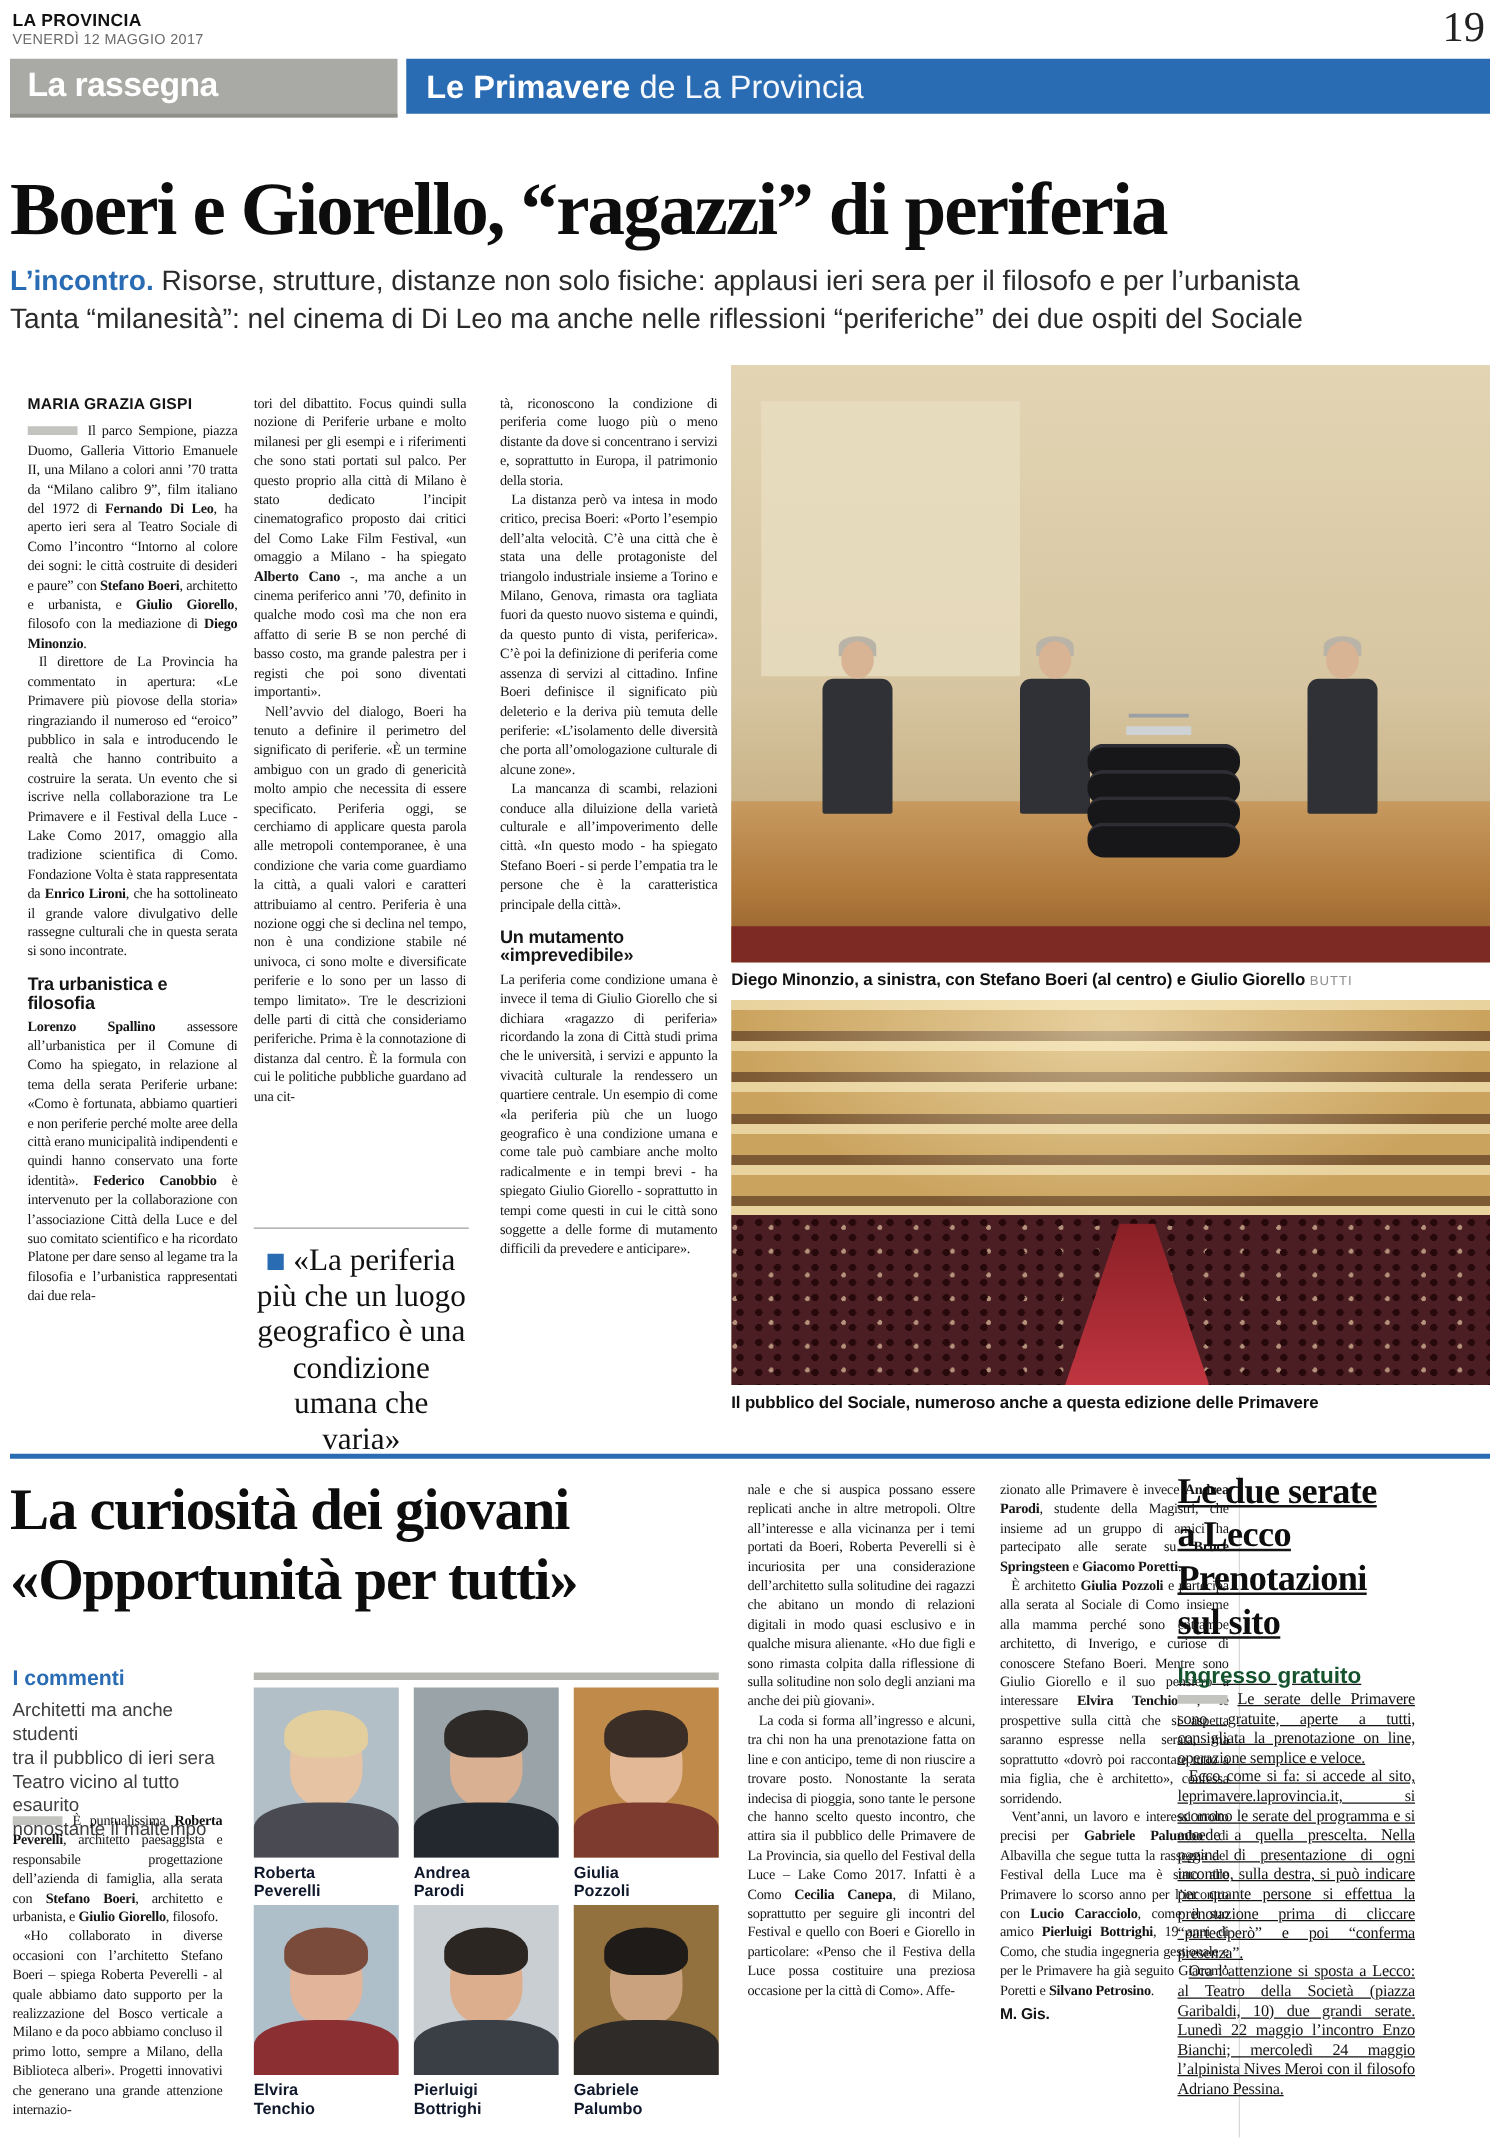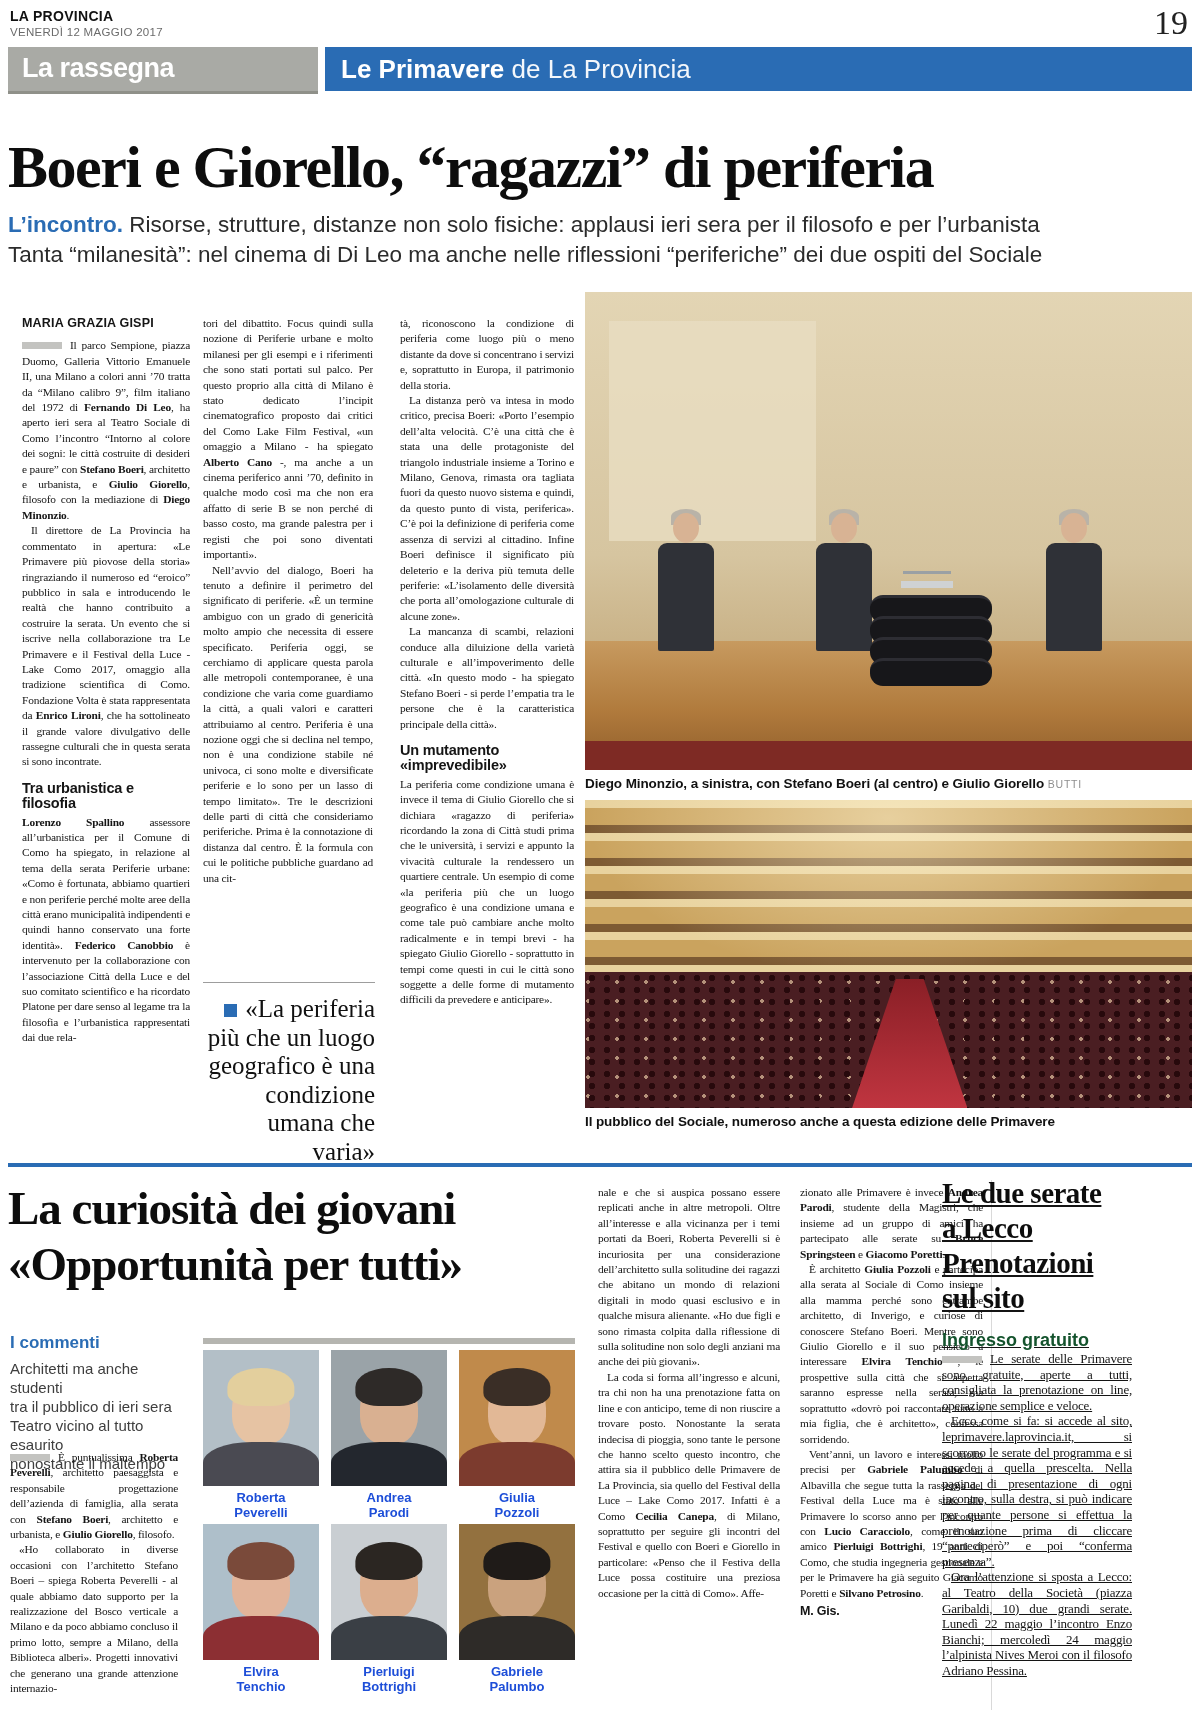--- a/index.html
+++ b/index.html
@@ -42,21 +42,21 @@
   .para{margin:0;text-indent:9px;}
   .para.ni{text-indent:0;}
   .dash{display:inline-block;width:40px;height:7px;background:#c3c3c0;margin-right:8px;}
   .subhead{font-family:"Liberation Sans",sans-serif;font-weight:bold;font-size:14.5px;
            margin:11px 0 3px 0;text-align:left;letter-spacing:-.2px;}
   .para b{font-weight:bold;}
   .sig{font-family:"Liberation Sans",sans-serif;font-weight:bold;font-size:12.5px;margin-top:3px;text-align:left;}
 
   
   .pullquote{position:absolute;left:203px;top:982px;width:172px;border-top:1px solid #9d9d9d;
-             padding-top:12px;font-size:25px;line-height:28.5px;color:#111;text-align:right;}
+             padding-top:12px;font-size:25px;line-height:28.5px;color:#111;text-align:center;}
   .pq-bullet{display:inline-block;width:13px;height:13px;background:#2a6cb4;margin-right:8px;}
 
   
   .photo{position:absolute;overflow:hidden;background:#d8c9a8;}
   #photo1{left:585px;top:292px;width:607px;height:478px;}
   .stage-wall{position:absolute;inset:0;background:linear-gradient(180deg,#e3d5b4 0%,#d6c5a0 55%,#c9b287 74%);}
   .stage-screen{position:absolute;left:4%;top:6%;width:34%;height:46%;background:#e9ddc2;opacity:.8;}
   .stage-floor{position:absolute;left:0;bottom:0;width:100%;height:27%;
                background:linear-gradient(180deg,#c79a5f 0%,#b07a3c 55%,#8e5c2a 100%);}
   .stage-carpet{position:absolute;left:0;bottom:0;width:100%;height:6%;background:#7e2a24;}
@@ -98,21 +98,21 @@
       grid-template-columns:116px 116px 116px;grid-template-rows:136px 30px 136px 34px;
       column-gap:12px;row-gap:4px;}
   .portrait{position:relative;overflow:hidden;background:var(--bg,#b9c2c8);}
   .ph-top{position:absolute;left:50%;bottom:-4%;width:100%;height:36%;transform:translateX(-50%);
           background:var(--top,#3a3f45);border-radius:42% 42% 0 0;}
   .ph-head{position:absolute;left:50%;top:20%;width:50%;height:50%;transform:translateX(-50%);
           background:var(--skin,#e0b898);border-radius:46% 46% 42% 42%;}
   .ph-hair{position:absolute;left:50%;top:13%;width:58%;height:28%;transform:translateX(-50%);
           background:var(--hair,#2e2a28);border-radius:50% 50% 34% 34%;}
   .person-name{font-family:"Liberation Sans",sans-serif;font-weight:bold;font-size:13px;
-          line-height:15px;color:#1d4ed8;text-align:center;}
+          line-height:15px;color:#0f172a;}
   .botcol{position:absolute;top:1185px;height:538px;overflow:hidden;text-align:justify;
           font-size:11.4px;line-height:15.4px;letter-spacing:-.2px;}
   #colA{left:598px;width:182px;}
   #colB{left:800px;width:183px;}
 
   
   .sb-divider{position:absolute;left:991px;top:1180px;width:1px;height:530px;background:#d9d9d9;}
   .sidebar{position:absolute;left:942px;top:1176px;width:190px;text-decoration:underline;}
   .sb-title div{font-weight:bold;font-size:29px;line-height:35px;letter-spacing:-.5px;color:#0d0d0d;}
   .sb-label{font-family:"Liberation Sans",sans-serif;font-weight:bold;font-size:18px;

